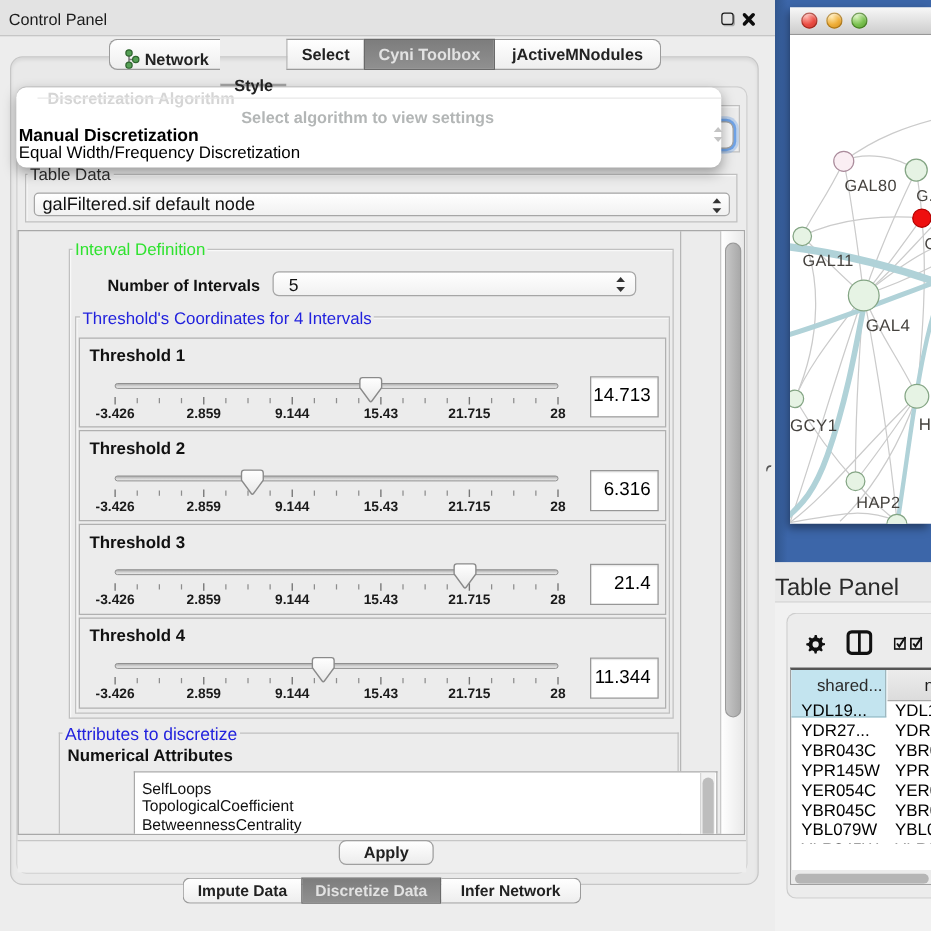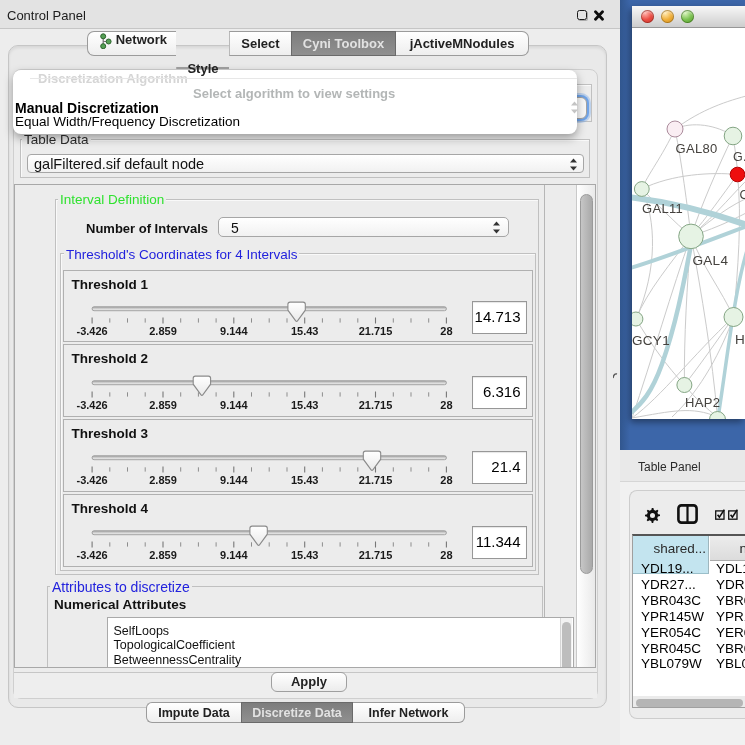--- a/index.html
+++ b/index.html
@@ -15,21 +15,21 @@
 
   <div class="abs" style="left:0;top:0;width:620px;height:29px;background:#e3e3e3;border-bottom:1px solid #c6c6c6;">
     <div class="abs" style="left:7px;top:8px;font-size:13px;color:#1c1c1c;">Control Panel</div>
     <div class="abs" style="left:577px;top:10px;width:10px;height:10px;border:1.8px solid #1a1a1a;border-radius:2.5px;box-shadow:1px 1px 0 rgba(0,0,0,.25);"></div>
     <svg class="abs" style="left:594px;top:10px;" width="10" height="11" viewBox="0 0 10 11">
       <path d="M1.5,1.8 L8.5,9.2 M8.5,1.8 L1.5,9.2" stroke="#0d0d0d" stroke-width="2.8" stroke-linecap="round"></path>
     </svg>
   </div>
 
   <div class="abs" id="toptabs" style="left:87px;top:31px;height:25px;display:flex;font-size:13px;font-weight:bold;color:#222;z-index:5;">
-    <div style="width:89px;background:linear-gradient(#ffffff,#eeeeee);border:1px solid #9b9b9b;border-right:none;border-radius:7px 0 0 7px;display:flex;align-items:flex-start;justify-content:flex-end;padding-right:9px;">
+    <div style="width:89px;background:linear-gradient(#ffffff,#eeeeee);border:1px solid #9b9b9b;border-right:none;border-radius:7px 0 0 7px;display:flex;align-items:flex-end;justify-content:flex-end;padding-right:9px;">
       <svg width="12" height="17" viewBox="0 0 12 17" style="margin-right:4px;">
         <path d="M3.2,4.8 L3.2,14.2 M3.2,9.5 L8.2,9.5" stroke="#777" stroke-width="1.2" fill="none"></path>
         <circle cx="3.2" cy="4.3" r="2.5" fill="#55a055" stroke="#2e642e" stroke-width="1"></circle>
         <circle cx="8.6" cy="9.5" r="2.5" fill="#55a055" stroke="#2e642e" stroke-width="1"></circle>
         <circle cx="3.2" cy="14.2" r="2.5" fill="#55a055" stroke="#2e642e" stroke-width="1"></circle>
       </svg>
       Network</div>
     <div style="width:53px;background:linear-gradient(#ffffff,#eeeeee);border:1px solid #9b9b9b;border-right:none;border-left:1px solid #b9b9b9;display:flex;align-items:center;justify-content:center;margin-top:36px;">Style</div>
     <div style="width:62px;background:linear-gradient(#ffffff,#eeeeee);border:1px solid #9b9b9b;border-right:none;border-left:1px solid #b9b9b9;display:flex;align-items:center;justify-content:center;">Select</div>
     <div style="width:105px;background:linear-gradient(#7d7d7d,#909090);border:1px solid #6a6a6a;color:#e2e2e2;display:flex;align-items:center;justify-content:center;">Cyni Toolbox</div>
@@ -337,21 +337,21 @@
         <text x="0" y="316" font-size="13.5">GCY1</text>
         <text x="103" y="315" font-size="13.5">H</text>
         <text x="53.1" y="377.5" font-size="13">HAP2</text>
       </g>
     </svg>
   </div>
 </div>
 
 <div class="abs" style="left:620px;top:450px;width:125px;height:295px;background:#f1f1f1;">
   <div class="abs" style="left:0;top:0;width:125px;height:32px;background:#e9e9e9;border-bottom:1px solid #d6d6d6;">
-    <div class="abs" style="left:18px;top:10px;font-size:12px;color:#2a2a2a;">Table Panel</div>
+    <div class="abs" style="left:0;top:10px;font-size:19px;color:#2a2a2a;">Table Panel</div>
   </div>
 
   <div class="abs" style="left:8.5px;top:40px;width:117px;height:229px;background:#ececec;border:1px solid #cdcdcd;border-radius:8px 0 0 8px;border-right:none;"></div>
 
   <svg class="abs" style="left:24px;top:57px;" width="16" height="16" viewBox="0 0 16 16">
     <path fill="#111" d="M8,1 L9.4,1 L9.9,3.1 a5.2,5.2 0 0 1 1.6,0.7 l1.9,-1 l1,1 l-1,1.9 a5.2,5.2 0 0 1 0.7,1.6 L16,7.6 L16,9 L13.9,9.6 a5.2,5.2 0 0 1 -0.7,1.6 l1,1.9 l-1,1 l-1.9,-1 a5.2,5.2 0 0 1 -1.6,0.7 L9.2,16 L7.8,16 L7.2,13.9 a5.2,5.2 0 0 1 -1.6,-0.7 l-1.9,1 l-1,-1 l1,-1.9 a5.2,5.2 0 0 1 -0.7,-1.6 L1,9.2 L1,7.8 L3.1,7.2 a5.2,5.2 0 0 1 0.7,-1.6 l-1,-1.9 l1,-1 l1.9,1 a5.2,5.2 0 0 1 1.6,-0.7 L7.8,1 Z M8.5,6 a2.5,2.5 0 1 0 0,5 a2.5,2.5 0 1 0 0,-5 Z" fill-rule="evenodd"></path>
   </svg>
   <svg class="abs" style="left:57px;top:54px;" width="21" height="20" viewBox="0 0 21 20">
     <rect x="1.4" y="1.4" width="18.2" height="17.2" rx="3" fill="none" stroke="#111" stroke-width="2.6"></rect>
     <line x1="10.5" y1="2" x2="10.5" y2="18" stroke="#111" stroke-width="2.2"></line>

